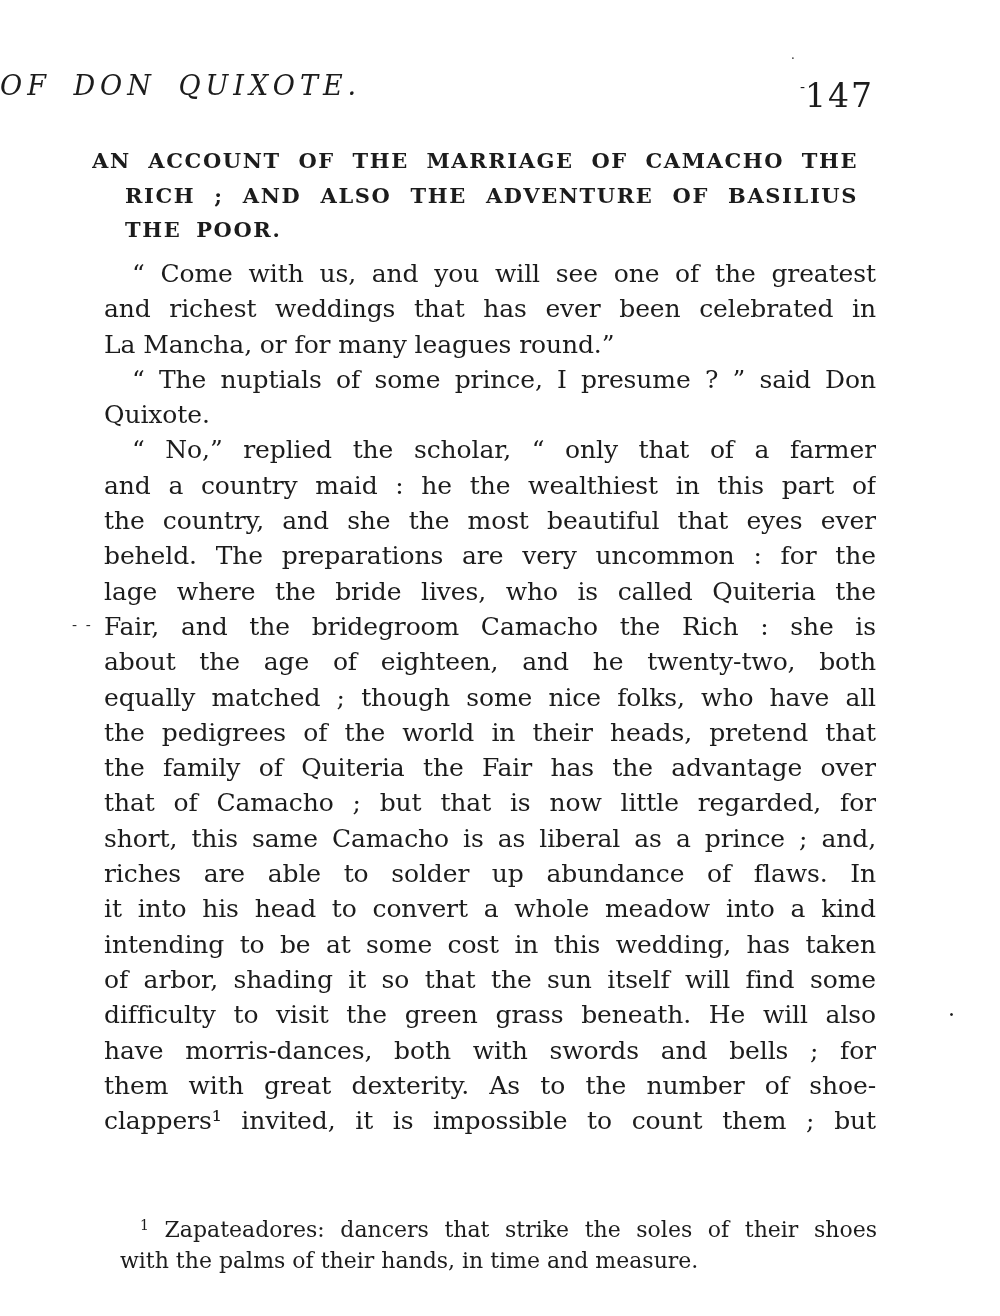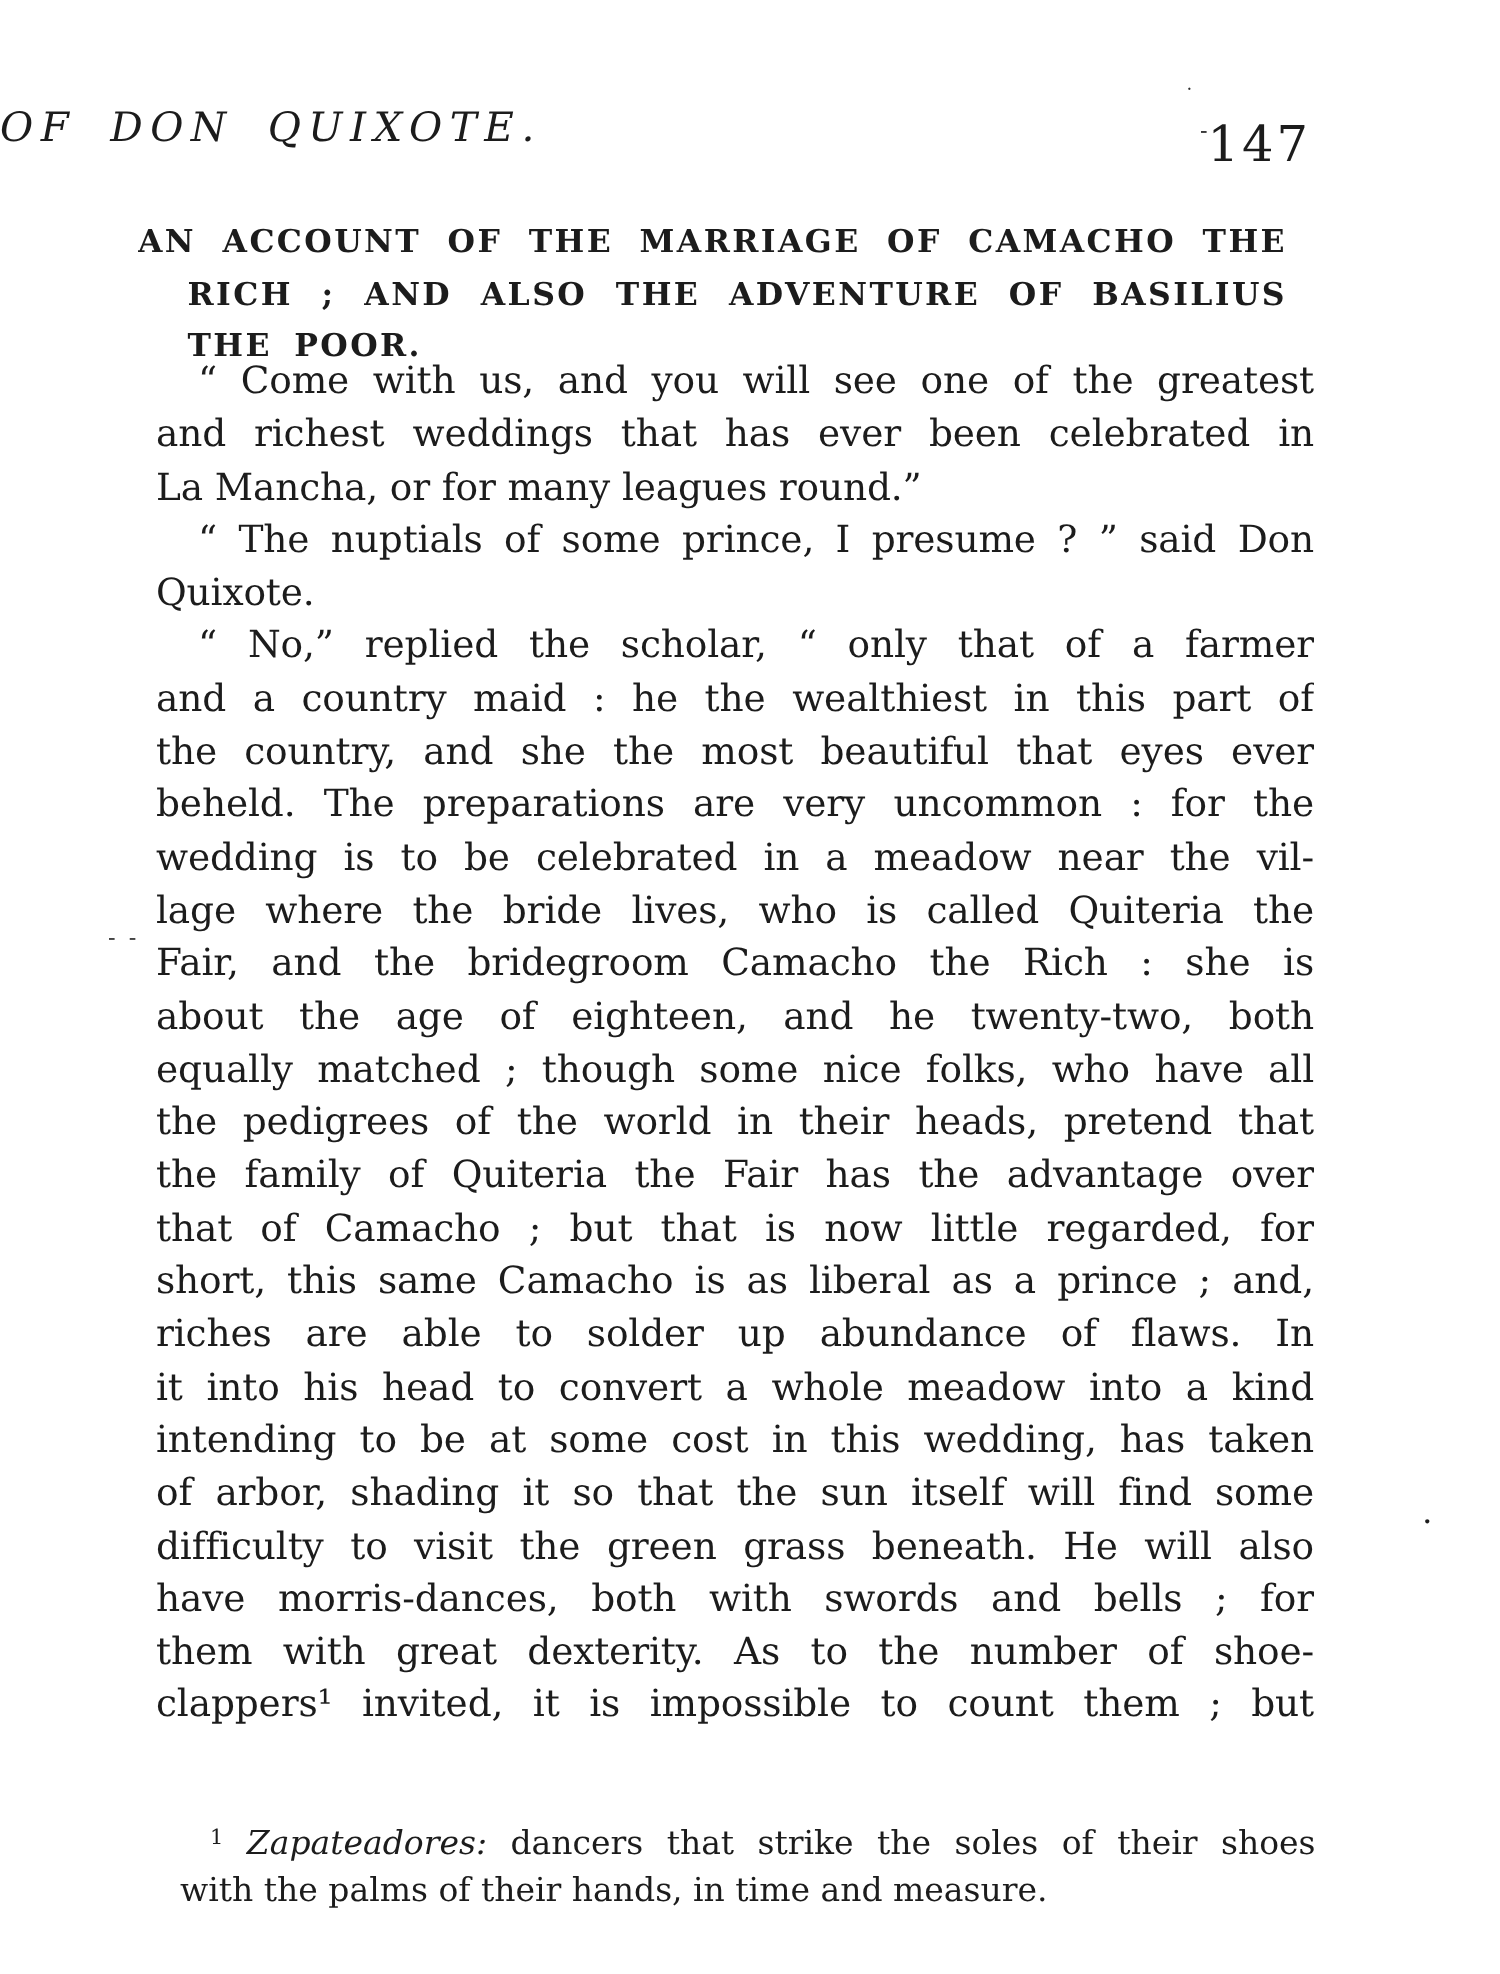--- a/index.html
+++ b/index.html
@@ -33,36 +33,36 @@
     letter-spacing:1.6px;
     word-spacing:6px;
     line-height:34.5px;
     font-weight:bold;
     font-stretch:normal;
   }
   .hline{height:34.5px;overflow:hidden;}
   .hline.hjust{text-align:justify;text-align-last:justify;}
   .hline.hind{padding-left:33px;}
   .body-text{
-    position:absolute;top:236px;left:104px;width:772px;
+    position:absolute;top:256px;left:104px;width:772px;
     font-size:25px;
     line-height:35.3px;
     letter-spacing:-0.1px;
   }
   .bline{height:35.3px;overflow:hidden;}
   .bline.just{text-align:justify;text-align-last:justify;}
   .bline.first{padding-left:28px;}
   .footnote{
     position:absolute;top:1208px;left:120px;width:757px;
     font-size:22px;
     line-height:35px;
   }
   .fn-line1{text-align:justify;text-align-last:justify;padding-left:20px;height:35px;overflow:hidden;}
   .fn-line2{height:35px;overflow:hidden;}
-  .fn-term{font-style:italic;}
+  .fn-term{}
   .fn-sup{font-size:14px;vertical-align:7px;}
   .margin-dashes{
     position:absolute;top:616px;left:72px;
     font-size:15px;letter-spacing:2px;color:#2e2e2e;
   }
   .stray-dot-right{
     position:absolute;top:996px;left:948px;
     font-size:22px;color:#1c1c1c;
   }
   .stray-mark-top{
@@ -95,21 +95,20 @@
       </div>
       <div>
         <div class="bline first just">“ The nuptials of some prince, I presume ? ” said Don</div>
         <div class="bline">Quixote.</div>
       </div>
       <div>
         <div class="bline first just">“ No,” replied the scholar, “ only that of a farmer</div>
         <div class="bline just">and a country maid : he the wealthiest in this part of</div>
         <div class="bline just">the country, and she the most beautiful that eyes ever</div>
         <div class="bline just">beheld.  The preparations are very uncommon :  for the</div>
-        <div class="bline just">wedding is to be celebrated in a meadow near the vil-</div>
         <div class="bline just">lage where the bride lives, who is called Quiteria the</div>
         <div class="bline just">Fair, and the bridegroom Camacho the Rich : she is</div>
         <div class="bline just">about the age of eighteen, and he twenty-two, both</div>
         <div class="bline just">equally matched ; though some nice folks, who have all</div>
         <div class="bline just">the pedigrees of the world in their heads, pretend that</div>
         <div class="bline just">the family of  Quiteria the Fair has the advantage over</div>
         <div class="bline just">that of Camacho ; but that is now little regarded, for</div>
         <div class="bline just">short, this same Camacho is as liberal as a prince ; and,</div>
         <div class="bline just">riches are able to solder up abundance of flaws.  In</div>
         <div class="bline just">it into his head to convert a whole meadow into a kind</div>

